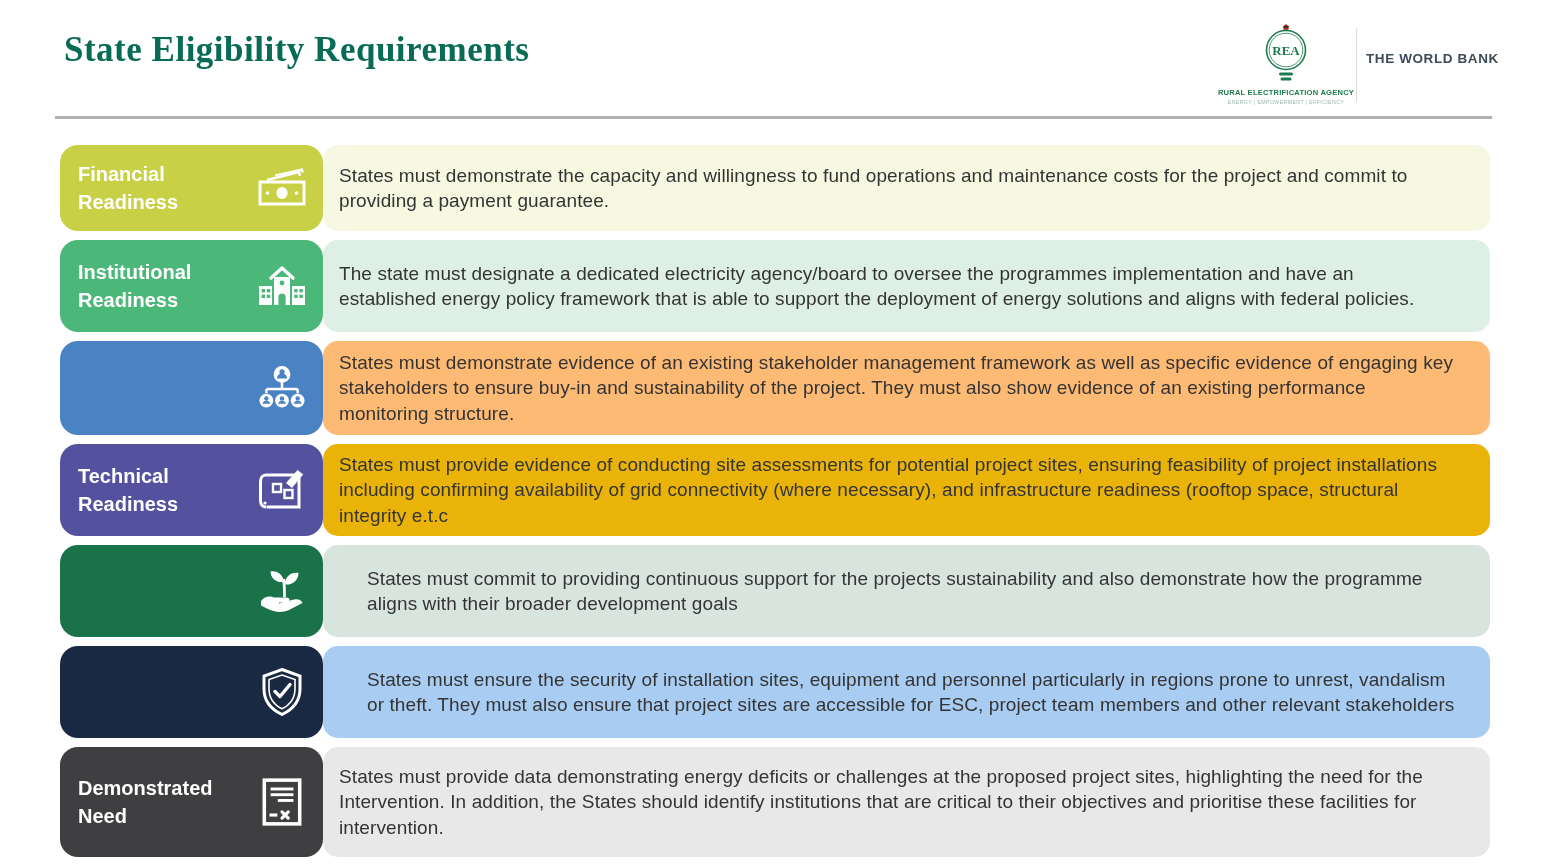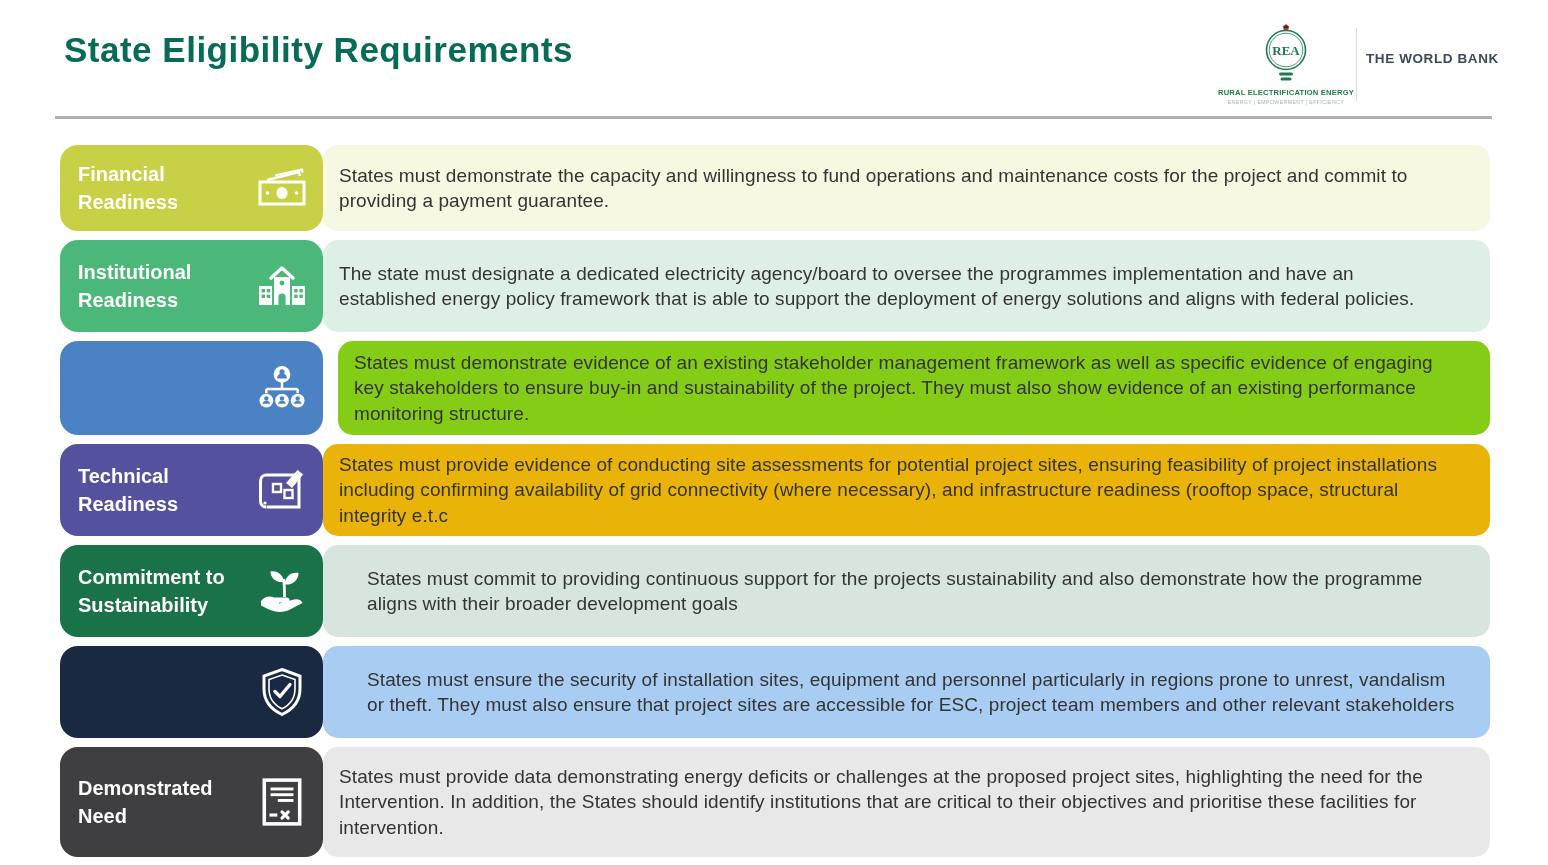--- a/index.html
+++ b/index.html
@@ -5,21 +5,21 @@
   html,body{margin:0;padding:0;}
   body{
     width:1548px;height:865px;position:relative;overflow:hidden;
     background:#ffffff;
     font-family:"Liberation Sans", sans-serif;
   }
   
   .page-title{
     position:absolute;left:64px;top:30px;
     font-size:35px;font-weight:700;letter-spacing:.5px;
-    color:#076B55;margin:0;
+    color:#076B55;margin:0;font-family:Liberation Serif, serif;
   }
   .header-rule{
     position:absolute;left:55px;top:116px;width:1437px;height:3px;
     background:#b2b2b2;
   }
   .logo-sep{
     position:absolute;left:1356px;top:28px;width:1px;height:74px;
     background:#dcdcdc;
   }
   .rea{
@@ -80,21 +80,21 @@
 <div class="rea">
   <svg width="56" height="62" viewBox="0 0 56 62">
     <path d="M28 0 l3.2 2.6 -1 3.4 h-4.4 l-1 -3.4 z" fill="#b03a2e"></path>
     <path d="M26 2.2 h4 v1.6 h-4 z" fill="#1d2a1f"></path>
     <circle cx="28" cy="26" r="19.5" fill="none" stroke="#1E7B4F" stroke-width="1.6"></circle>
     <circle cx="28" cy="26" r="16.8" fill="none" stroke="#1E7B4F" stroke-width="0.8"></circle>
     <text x="28" y="31" text-anchor="middle" font-family="Liberation Serif, serif" font-size="13" font-weight="bold" fill="#1E7B4F">REA</text>
     <rect x="21" y="48.5" width="14" height="3" rx="1.5" fill="#1E7B4F"></rect>
     <rect x="22.5" y="53.5" width="11" height="3" rx="1.5" fill="#1E7B4F"></rect>
   </svg>
-  <div class="rea-name">RURAL ELECTRIFICATION ENERGY</div>
+  <div class="rea-name">RURAL ELECTRIFICATION AGENCY</div>
   <div class="rea-tagline">ENERGY | EMPOWERMENT | EFFICIENCY</div>
 </div>
 
 <div class="logo-sep"></div>
 
 <div class="wb">
   <svg width="56" height="56" viewBox="0 0 58 58">
     <defs>
       <linearGradient id="wbg" x1="1" y1="0" x2="0" y2="1">
         <stop offset="0" stop-color="#3fb7e8"></stop>
@@ -184,21 +184,21 @@
           <path d="M4.2 37.2 a3.9 3.9 0 0 1 7.6 0 z" fill="currentColor"></path>
           <circle cx="23" cy="34" r="6.6" fill="#fff"></circle>
           <circle cx="23" cy="32" r="2.1" fill="currentColor"></circle>
           <path d="M19.2 37.2 a3.9 3.9 0 0 1 7.6 0 z" fill="currentColor"></path>
           <circle cx="38" cy="34" r="6.6" fill="#fff"></circle>
           <circle cx="38" cy="32" r="2.1" fill="currentColor"></circle>
           <path d="M34.2 37.2 a3.9 3.9 0 0 1 7.6 0 z" fill="currentColor"></path>
         </svg>
       </span>
     </div>
-    <div class="desc" style="background: #84cc16; margin-left: 15px;">
+    <div class="desc" style="background: #fdba74;">
       <p>States must demonstrate evidence of an existing stakeholder management framework as well as specific evidence of engaging key stakeholders to ensure buy-in and sustainability of the project. They must also show evidence of an existing performance monitoring structure.</p>
     </div>
   </div>
 
   <div class="row r4">
     <div class="cat" style="background: rgb(84, 81, 159); color: rgb(84, 81, 159);">
       <div class="cat-title">Technical
 Readiness</div>
       <span class="icon">
         <svg width="52" height="46" viewBox="0 0 52 46">
@@ -212,22 +212,20 @@
         </svg>
       </span>
     </div>
     <div class="desc" style="background: #eab308;">
       <p>States must provide evidence of conducting site assessments for potential project sites, ensuring feasibility of project installations  including  confirming availability of grid connectivity (where necessary), and infrastructure readiness (rooftop space, structural integrity e.t.c</p>
     </div>
   </div>
 
   <div class="row r5">
     <div class="cat" style="background: rgb(26, 115, 72); color: rgb(26, 115, 72);">
-      <div class="cat-title">Commitment to
-Sustainability</div>
       <span class="icon">
         <svg width="50" height="48" viewBox="0 0 50 48">
           <path d="M27.5 30 C27.5 22 27.5 17 26.5 12" fill="none" stroke="#fff" stroke-width="2.8"></path>
           <path d="M26.8 15 C18.5 16 13.5 10.5 13.5 4.5 C21 3.5 26 8 26.8 15 Z" fill="#fff"></path>
           <path d="M27.4 17.5 C35.5 18.5 41.5 13 41.5 6 C33.5 5 28.2 10 27.4 17.5 Z" fill="#fff"></path>
           <path d="M4 34 C7.5 29.5 13 28.6 17 30.6 L29.5 30.6 C33.5 30.6 33.5 35.4 29.5 35.4 L22 35.4 L22 36.6 L35 33 C41 31.2 44.5 33.4 45.5 36 L31 43.5 C24.5 46 16.5 45 10.5 41.8 L4 38.4 Z" fill="#fff"></path>
         </svg>
       </span>
     </div>
     <div class="desc indent" style="background: rgb(216, 229, 223);">

